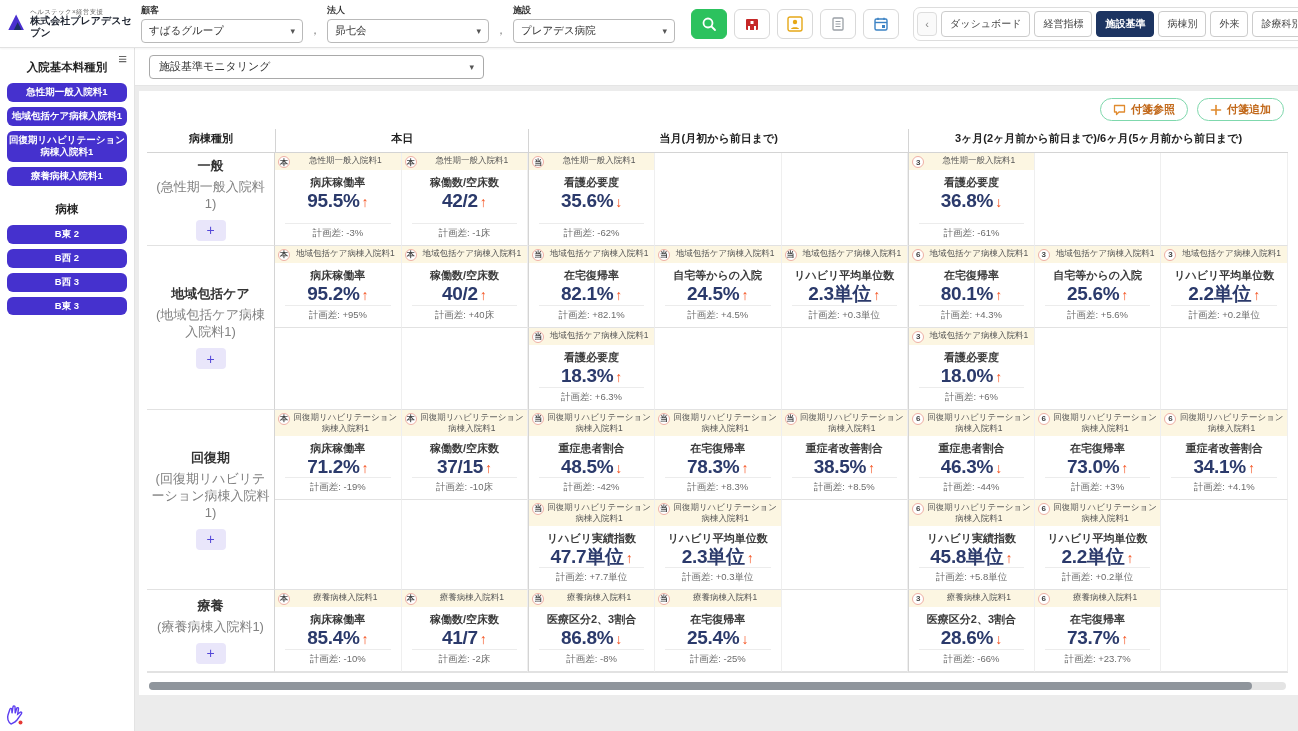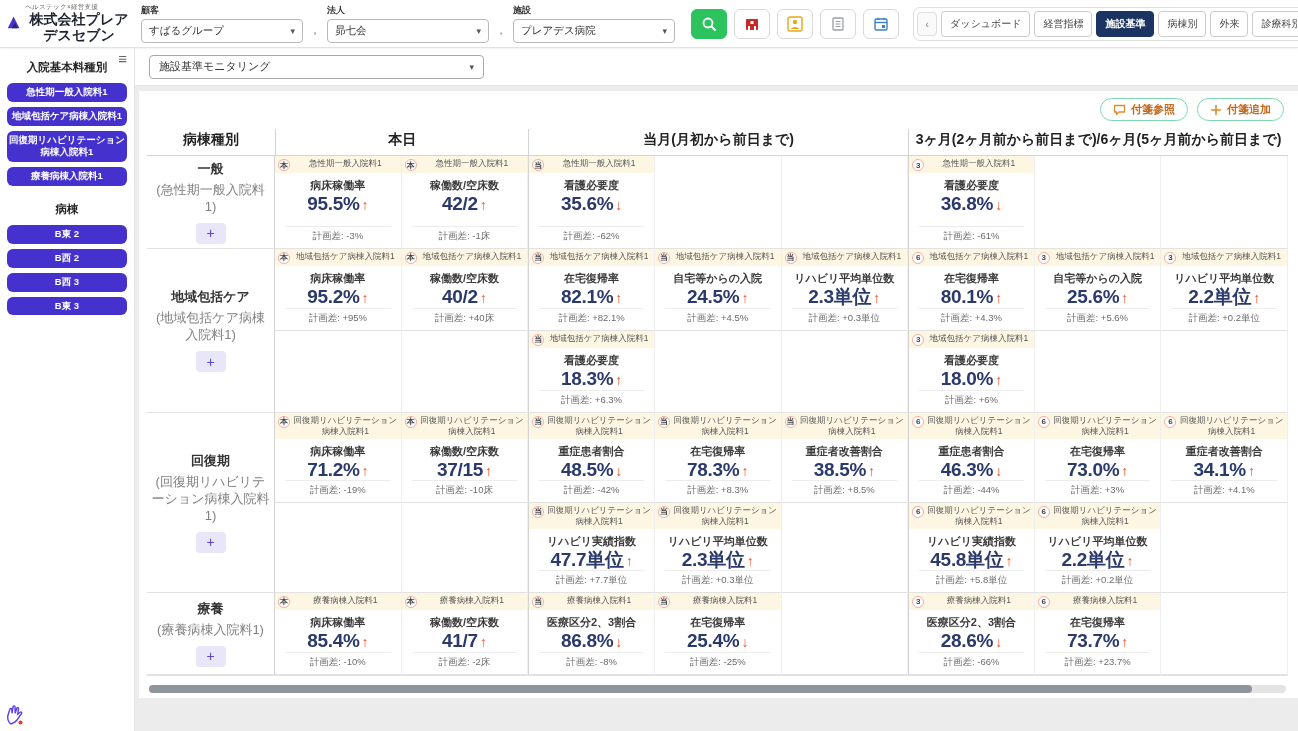--- a/index.html
+++ b/index.html
@@ -10,21 +10,21 @@
   }
   
   .topbar{
     position:absolute; top:0; left:0; right:0; height:48px; background:#fff;
     border-bottom:1px solid #e2e2e2; display:flex; align-items:center; z-index:5;
     box-shadow:0 1px 2px rgba(0,0,0,.05);
   }
   .logo{ width:133px; display:flex; align-items:center; gap:4px; padding-left:6px; flex-shrink:0;}
   .logo-text{ display:flex; flex-direction:column; line-height:1.2;}
   .tagline{ font-size:6.5px; color:#666; letter-spacing:.3px;}
-  .company{ font-size:14px; font-weight:bold; color:#1e2430;text-align:center;}
+  .company{ font-size:10px; font-weight:bold; color:#1e2430;}
   .filters{ display:flex; align-items:flex-end; gap:6px; margin-left:8px;}
   .filter-group{ display:flex; flex-direction:column; gap:2px;}
   .filter-label{ font-size:9px; font-weight:bold; color:#333;}
   .select-box{
     width:162px; height:24px; border:1px solid #b9b9b9; border-radius:4px; background:#fff;
     display:flex; align-items:center; justify-content:space-between; padding:0 7px;
     font-size:10.5px; color:#333; cursor:pointer;
   }
   .caret{ font-size:9px; color:#555;}
   .comma{ font-size:12px; color:#888; padding-bottom:4px;}
@@ -82,21 +82,21 @@
     display:inline-flex; align-items:center; gap:5px; background:#fff;
     border:1.5px solid #7fd8ad; border-radius:14px; padding:3px 12px;
     font-size:11px; font-weight:bold; color:#c2691b; cursor:pointer; font-family:inherit;
   }
   
   .table{
     display:grid; grid-template-columns:128px repeat(8,1fr);
     margin:32px 4px 0 0; border-bottom:1px solid #e2e2e2;
   }
   .thead{
-    font-size:14px; font-weight:bold; color:#222; text-align:center;
+    font-size:11px; font-weight:bold; color:#222; text-align:center;
     padding:2px 0 6px; border-bottom:1px solid #d4d4d4;
   }
   .thead.gh{ border-left:1px solid #d4d4d4;}
   .ward-cell{
     border-right:1px solid #d4d4d4; border-bottom:1px solid #e2e2e2;
     display:flex; flex-direction:column; align-items:center; justify-content:center; gap:4px;
     padding:4px;
   }
   .ward-name{ font-size:13px; font-weight:bold; color:#333;}
   .ward-sub{ font-size:13px; color:#818181; text-align:center; line-height:1.3;}

